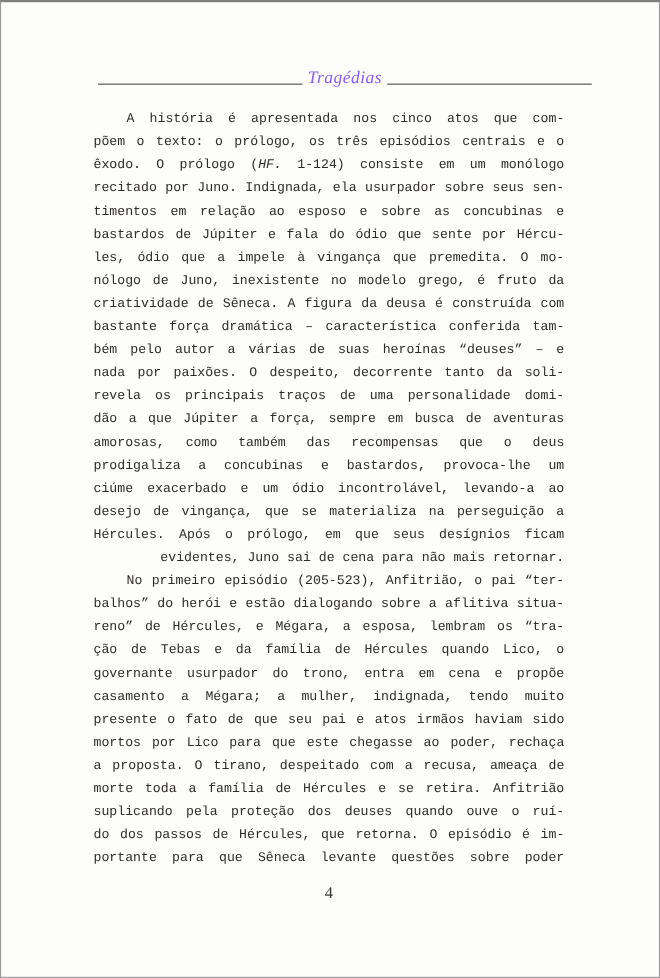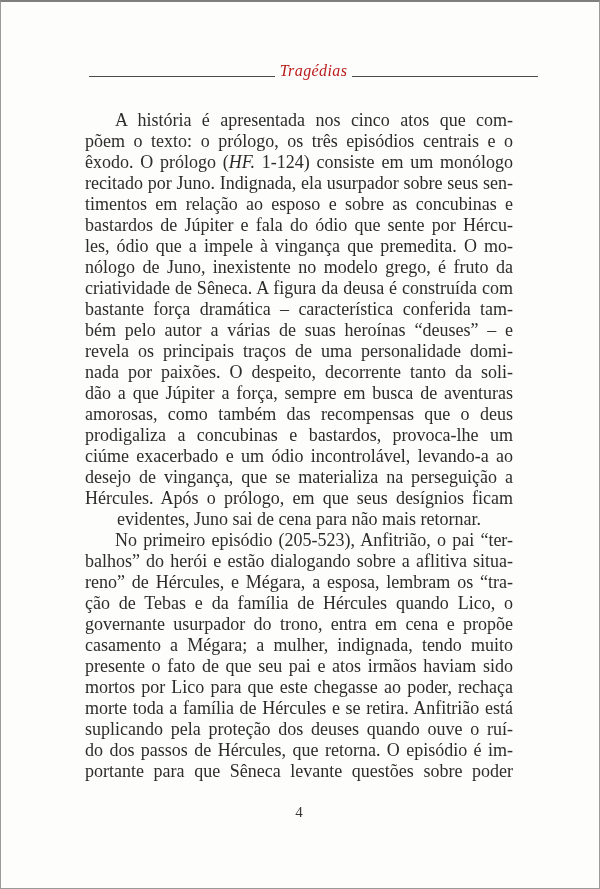--- a/index.html
+++ b/index.html
@@ -35,37 +35,38 @@
     border-bottom: 1px solid #4a4a4a;
     margin-bottom: 3px;
   }
   .running-head .head-title {
     flex: 0 0 auto;
     padding: 0 5px;
     font-style: italic;
     font-size: 16px;
     line-height: 18px;
     letter-spacing: 0.4px;
-    color: #b91c1c;
+    color: #8b5cf6;
     white-space: nowrap;
   }
 
   
   .body-text {
     position: absolute;
-    top: 108px;
+    top: 96px;
     left: 84px;
     width: 428px;
-    font-size: 18px;
+    font-size: 12px;
     line-height: 21px;
+    font-family: Liberation Mono, monospace;
   }
   .body-text .line {
     height: 21px;
     overflow: hidden;
-    text-align: center;
+    text-align: right;
     white-space: normal;
   }
   .body-text .line.just {
     text-align: justify;
     text-align-last: justify;
   }
   .body-text .line.indent {
     text-indent: 30px;
   }
 
@@ -96,37 +97,38 @@
       <div class="line just">põem o texto: o prólogo, os três episódios centrais e o</div>
       <div class="line just">êxodo. O prólogo (<i>HF.</i> 1-124) consiste em um monólogo</div>
       <div class="line just">recitado por Juno. Indignada, ela usurpador sobre seus sen-</div>
       <div class="line just">timentos em relação ao esposo e sobre as concubinas e</div>
       <div class="line just">bastardos de Júpiter e fala do ódio que sente por Hércu-</div>
       <div class="line just">les, ódio que a impele à vingança que premedita. O mo-</div>
       <div class="line just">nólogo de Juno, inexistente no modelo grego, é fruto da</div>
       <div class="line just">criatividade de Sêneca. A figura da deusa é construída com</div>
       <div class="line just">bastante força dramática – característica conferida tam-</div>
       <div class="line just">bém pelo autor a várias de suas heroínas “deuses” – e</div>
+      <div class="line just">nada por paixões. O despeito, decorrente tanto da soli-</div>
       <div class="line just">revela os principais traços de uma personalidade domi-</div>
-      <div class="line just">nada por paixões. O despeito, decorrente tanto da soli-</div>
       <div class="line just">dão a que Júpiter a força, sempre em busca de aventuras</div>
       <div class="line just">amorosas, como também das recompensas que o deus</div>
       <div class="line just">prodigaliza a concubinas e bastardos, provoca-lhe um</div>
       <div class="line just">ciúme exacerbado e um ódio incontrolável, levando-a ao</div>
       <div class="line just">desejo de vingança, que se materializa na perseguição a</div>
       <div class="line just">Hércules. Após o prólogo, em que seus desígnios ficam</div>
       <div class="line">evidentes, Juno sai de cena para não mais retornar.</div>
       <div class="line just indent">No primeiro episódio (205-523), Anfitrião, o pai “ter-</div>
       <div class="line just">balhos” do herói e estão dialogando sobre a aflitiva situa-</div>
       <div class="line just">reno” de Hércules, e Mégara, a esposa, lembram os “tra-</div>
       <div class="line just">ção de Tebas e da família de Hércules quando Lico, o</div>
       <div class="line just">governante usurpador do trono, entra em cena e propõe</div>
       <div class="line just">casamento a Mégara; a mulher, indignada, tendo muito</div>
       <div class="line just">presente o fato de que seu pai e atos irmãos haviam sido</div>
       <div class="line just">mortos por Lico para que este chegasse ao poder, rechaça</div>
+      <div class="line just">a proposta. O tirano, despeitado com a recusa, ameaça de</div>
       <div class="line just">morte toda a família de Hércules e se retira. Anfitrião está</div>
       <div class="line just">suplicando pela proteção dos deuses quando ouve o ruí-</div>
       <div class="line just">do dos passos de Hércules, que retorna. O episódio é im-</div>
       <div class="line just">portante para que Sêneca levante questões sobre poder</div>
     </div>
 
   <div class="folio">4</div>
 
 </div>
 

